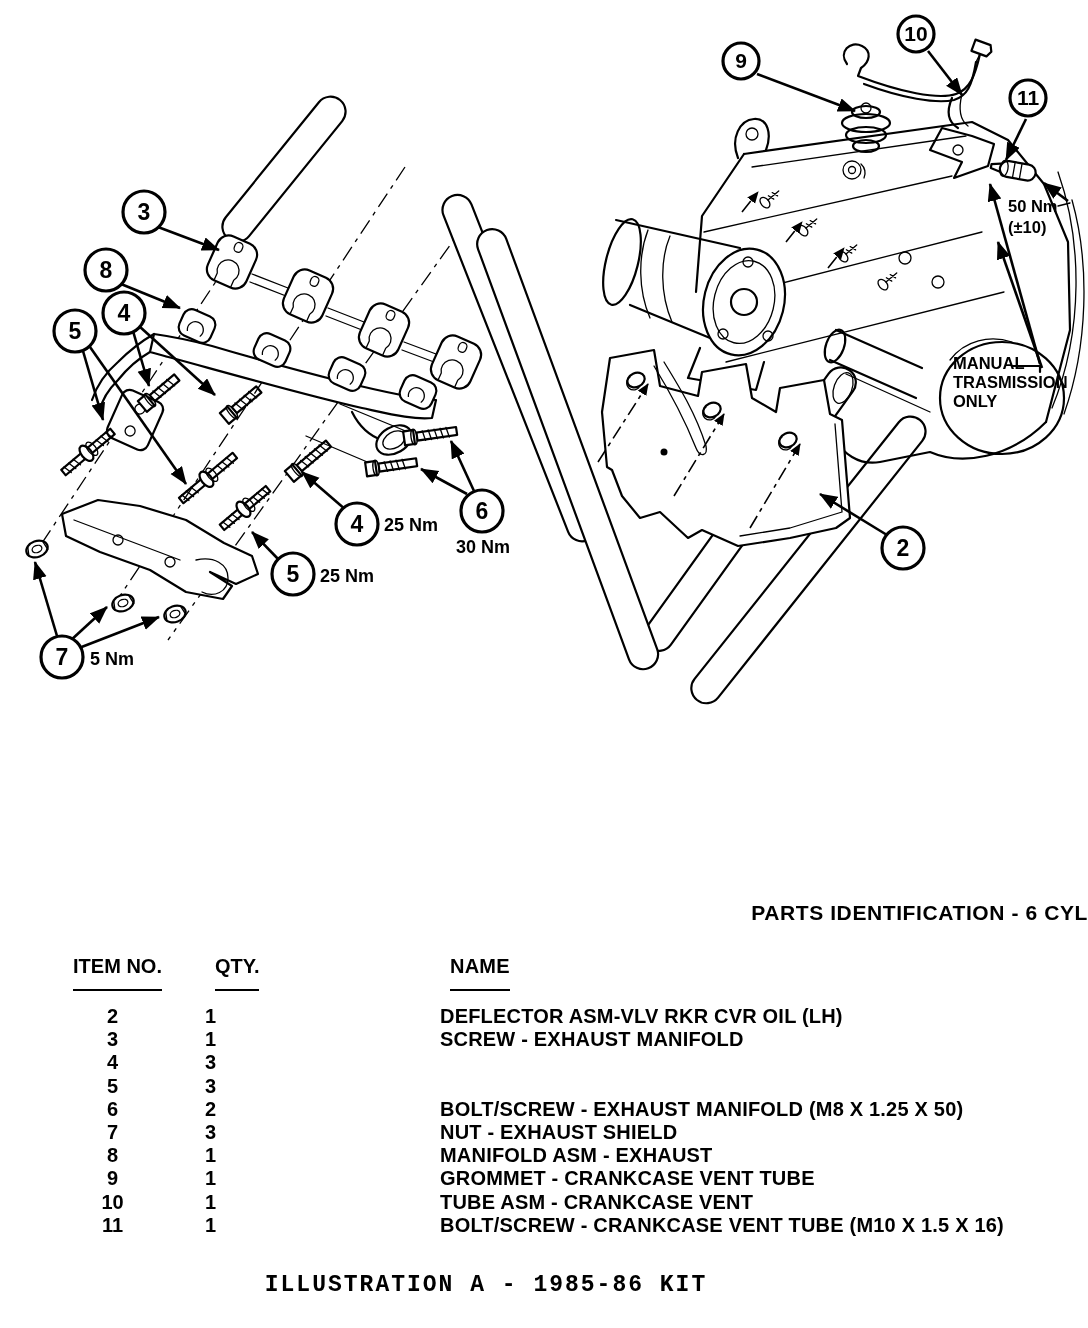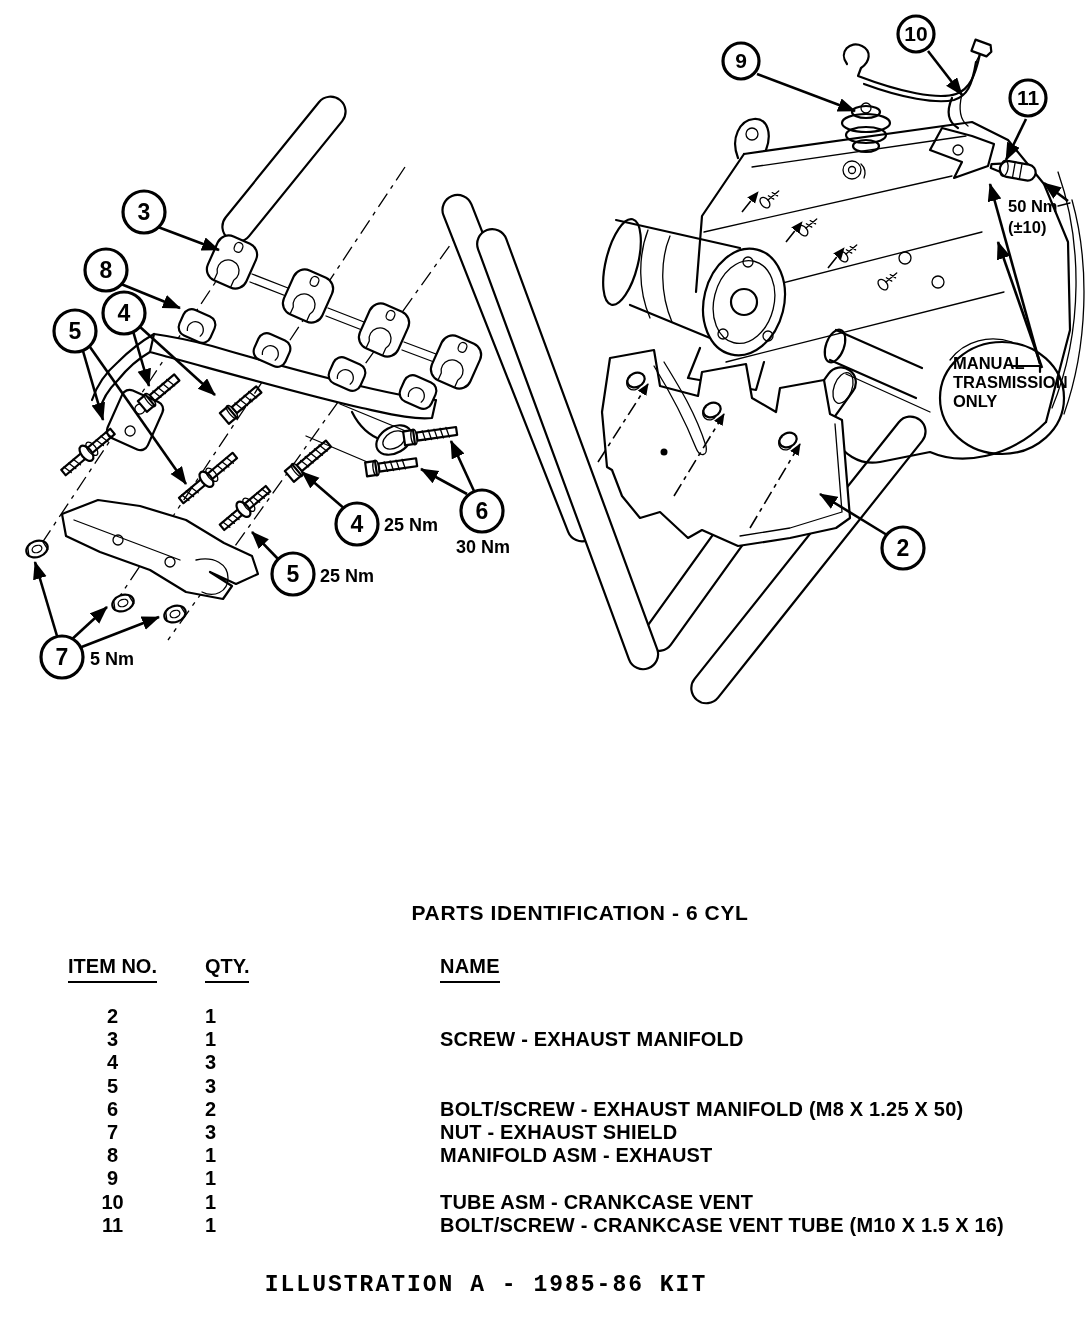--- a/index.html
+++ b/index.html
@@ -14,29 +14,29 @@
   .axis{fill:none;stroke:#000;stroke-width:1.3;stroke-dasharray:16 6 4 6;}
   .arrow{fill:none;stroke:#000;stroke-width:2.6;marker-end:url(#ah);}
   .arrow2{fill:none;stroke:#000;stroke-width:1.6;stroke-dasharray:14 5 4 5;marker-end:url(#ah2);}
   .cc{fill:#fff;stroke:#000;stroke-width:3.2;}
   .num{font:700 23px "Liberation Sans",sans-serif;text-anchor:middle;fill:#000;}
   .num-s{font:700 21px "Liberation Sans",sans-serif;text-anchor:middle;fill:#000;}
   .lbl{font:700 18px "Liberation Sans",sans-serif;fill:#000;}
   .lbl-s{font:700 16.5px "Liberation Sans",sans-serif;fill:#000;}
   
   .tbl-title{position:absolute;top:901px;left:0;width:1088px;box-sizing:border-box;padding-left:72px;
-             text-align:center;font-size:21px;font-weight:700;letter-spacing:.6px;white-space:nowrap;}
+             text-align:right;font-size:21px;font-weight:700;letter-spacing:.6px;white-space:nowrap;}
   .thead{position:absolute;top:955px;left:0;width:1088px;display:flex;align-items:baseline;
          font-size:20px;font-weight:700;}
   .trows{position:absolute;top:1005px;left:0;width:1088px;font-size:20px;font-weight:700;}
   .trow{display:flex;align-items:baseline;height:23.2px;line-height:23.2px;}
   .c-item{width:185px;margin-left:20px;text-align:center;}
   .c-qty{width:110px;text-align:left;}
   .c-name{margin-left:125px;white-space:nowrap;letter-spacing:.2px;}
-  .ul{border-bottom:2.5px solid #000;padding-bottom:4px;}
+  .ul{border-bottom:2.5px solid #000;padding-bottom:12px;margin-left:10px;}
   .caption{position:absolute;top:1272px;left:0;width:944px;box-sizing:border-box;padding-left:28px;
            text-align:center;font-family:"Liberation Mono",monospace;font-weight:700;font-size:23px;
            letter-spacing:2px;white-space:nowrap;}
 </style>
 </head>
 <body>
 
 <div class="sheet">
 
 <svg class="diagram" width="1088" height="895" viewBox="0 0 1088 895">
@@ -408,20 +408,21 @@
 <div class="thead">
   <span class="c-item"><span class="ul">ITEM NO.</span></span>
   <span class="c-qty"><span class="ul">QTY.</span></span>
   <span class="c-name"><span class="ul">NAME</span></span>
 </div>
 
 <div class="trows">
   <div class="trow">
     <span class="c-item">2</span>
     <span class="c-qty">1</span>
+    <span class="c-name">DEFLECTOR ASM-VLV RKR CVR OIL (LH)</span>
   </div>
   <div class="trow">
     <span class="c-item">3</span>
     <span class="c-qty">1</span>
     <span class="c-name">SCREW - EXHAUST MANIFOLD</span>
   </div>
   <div class="trow">
     <span class="c-item">4</span>
     <span class="c-qty">3</span>
   </div>
@@ -440,20 +441,21 @@
     <span class="c-name">NUT - EXHAUST SHIELD</span>
   </div>
   <div class="trow">
     <span class="c-item">8</span>
     <span class="c-qty">1</span>
     <span class="c-name">MANIFOLD ASM - EXHAUST</span>
   </div>
   <div class="trow">
     <span class="c-item">9</span>
     <span class="c-qty">1</span>
+    <span class="c-name">GROMMET - CRANKCASE VENT TUBE</span>
   </div>
   <div class="trow">
     <span class="c-item">10</span>
     <span class="c-qty">1</span>
     <span class="c-name">TUBE ASM - CRANKCASE VENT</span>
   </div>
   <div class="trow">
     <span class="c-item">11</span>
     <span class="c-qty">1</span>
     <span class="c-name">BOLT/SCREW - CRANKCASE VENT TUBE (M10 X 1.5 X 16)</span>

